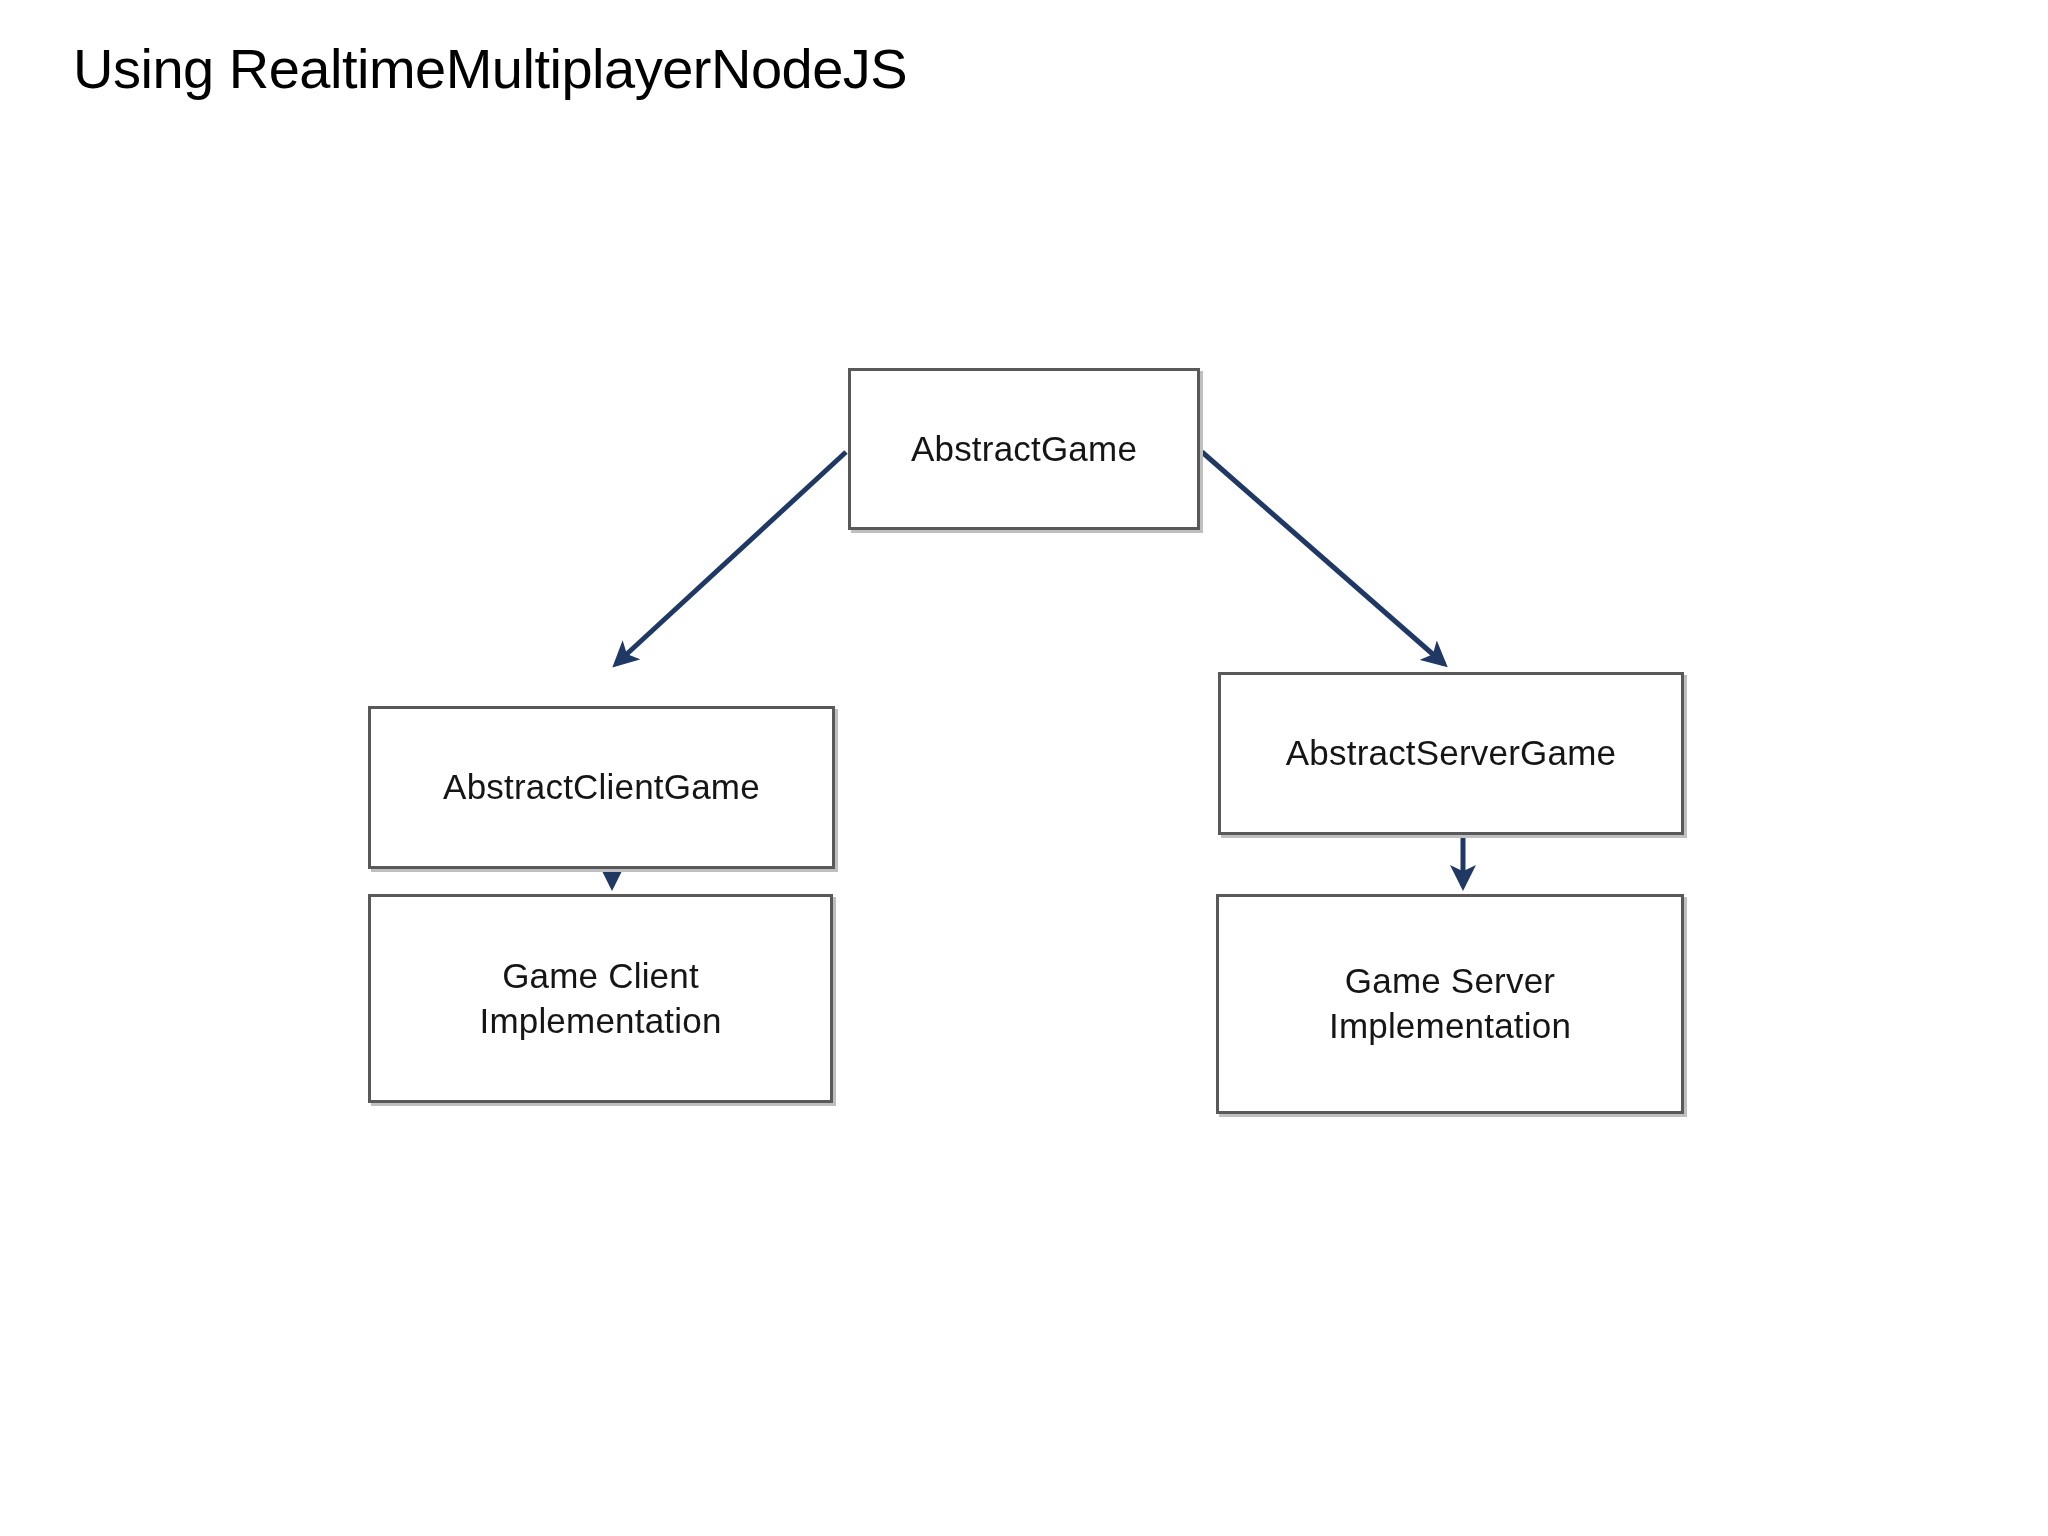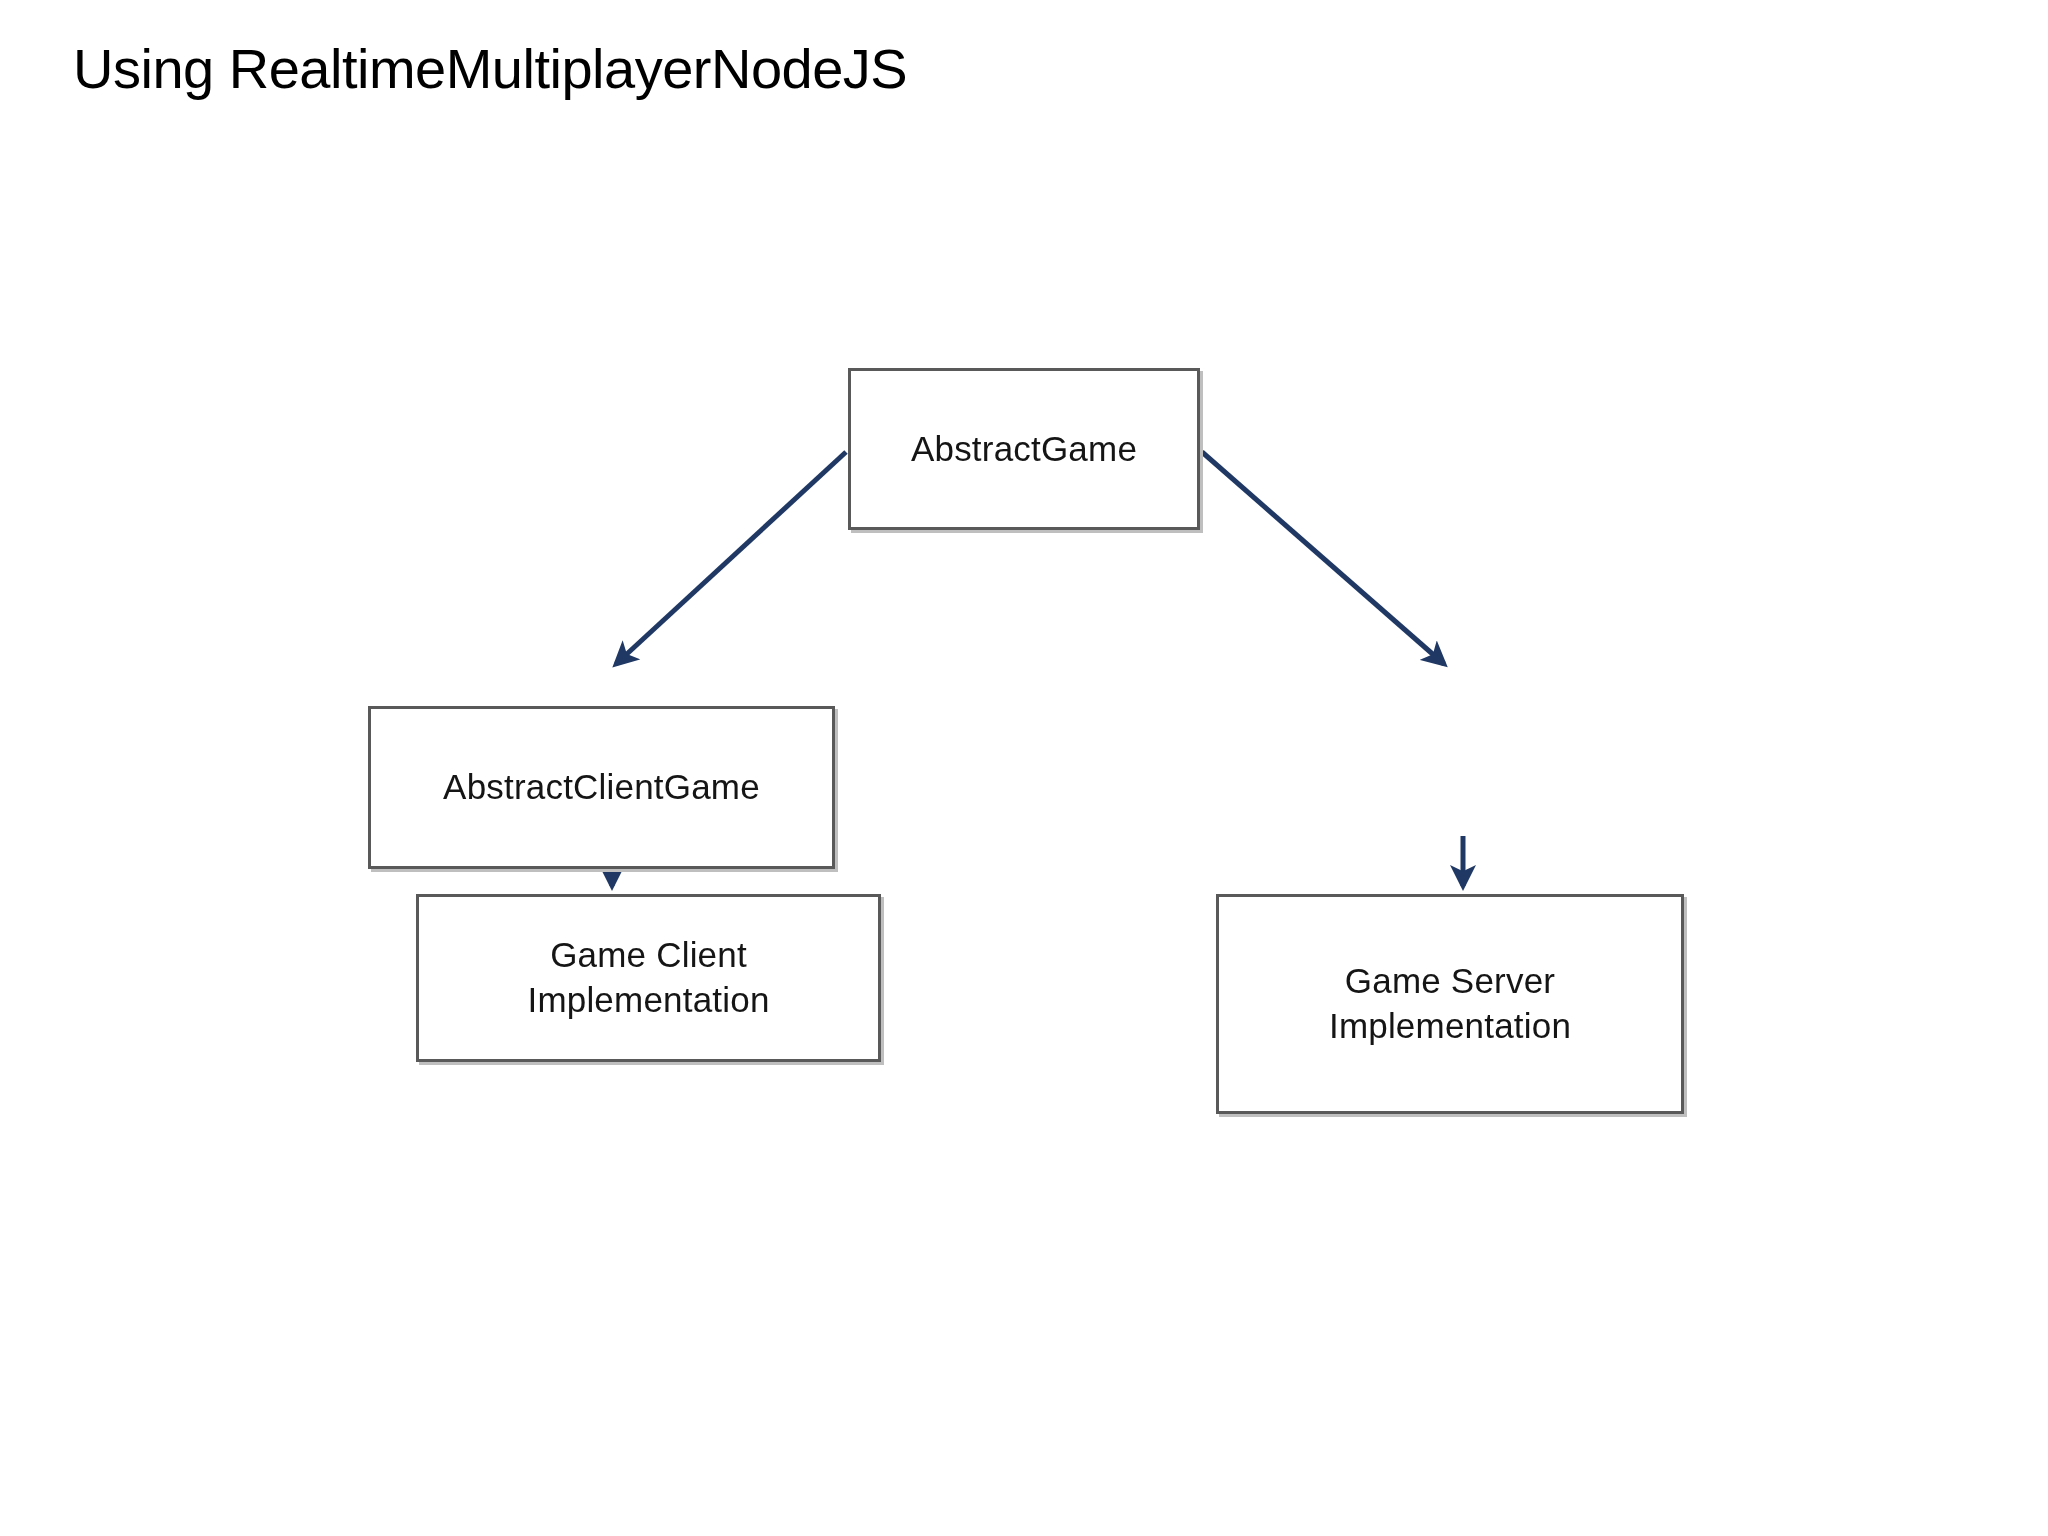--- a/index.html
+++ b/index.html
@@ -69,21 +69,21 @@
     line-height: 1.28;
     color: #151515;
     text-align: center;
     letter-spacing: 0.2px;
     white-space: pre-line;
   }
 
   #box-abstract-game      { left: 848px;  top: 368px; width: 352px; height: 162px; }
   #box-abstract-client    { left: 368px;  top: 672px; width: 467px; height: 163px; margin-top: 34px; }
   #box-abstract-server    { left: 1218px; top: 672px; width: 466px; height: 163px; }
-  #box-game-client-impl   { left: 368px;  top: 894px; width: 465px; height: 168px; margin-left: 48px; }
+  #box-game-client-impl   { left: 368px;  top: 894px; width: 465px; height: 209px; }
   #box-game-server-impl   { left: 1216px; top: 894px; width: 468px; height: 220px; }
 </style>
 </head>
 <body>
 
 <div id="slide">
 
   <div id="slide-title">Using RealtimeMultiplayerNodeJS</div>
 
   <div id="diagram">
@@ -105,20 +105,23 @@
     </svg>
 
     <div class="node-box" id="box-abstract-game">
       <span class="node-label">AbstractGame</span>
     </div>
 
     <div class="node-box" id="box-abstract-client">
       <span class="node-label">AbstractClientGame</span>
     </div>
 
+    <div class="node-box" id="box-abstract-server">
+      <span class="node-label">AbstractServerGame</span>
+    </div>
 
     <div class="node-box" id="box-game-client-impl">
       <span class="node-label">Game Client
 Implementation</span>
     </div>
 
     <div class="node-box" id="box-game-server-impl">
       <span class="node-label">Game Server
 Implementation</span>
     </div>

